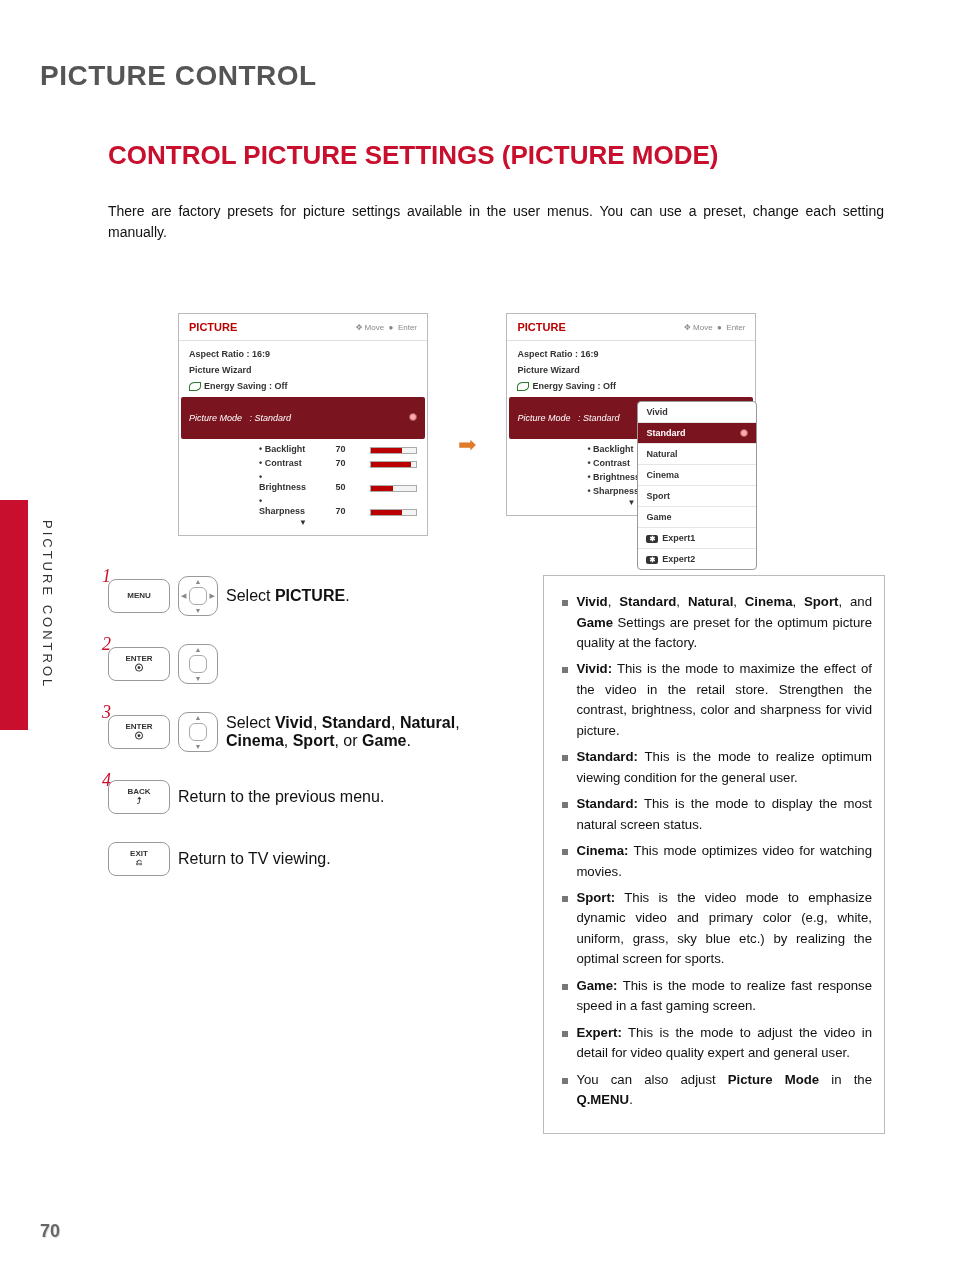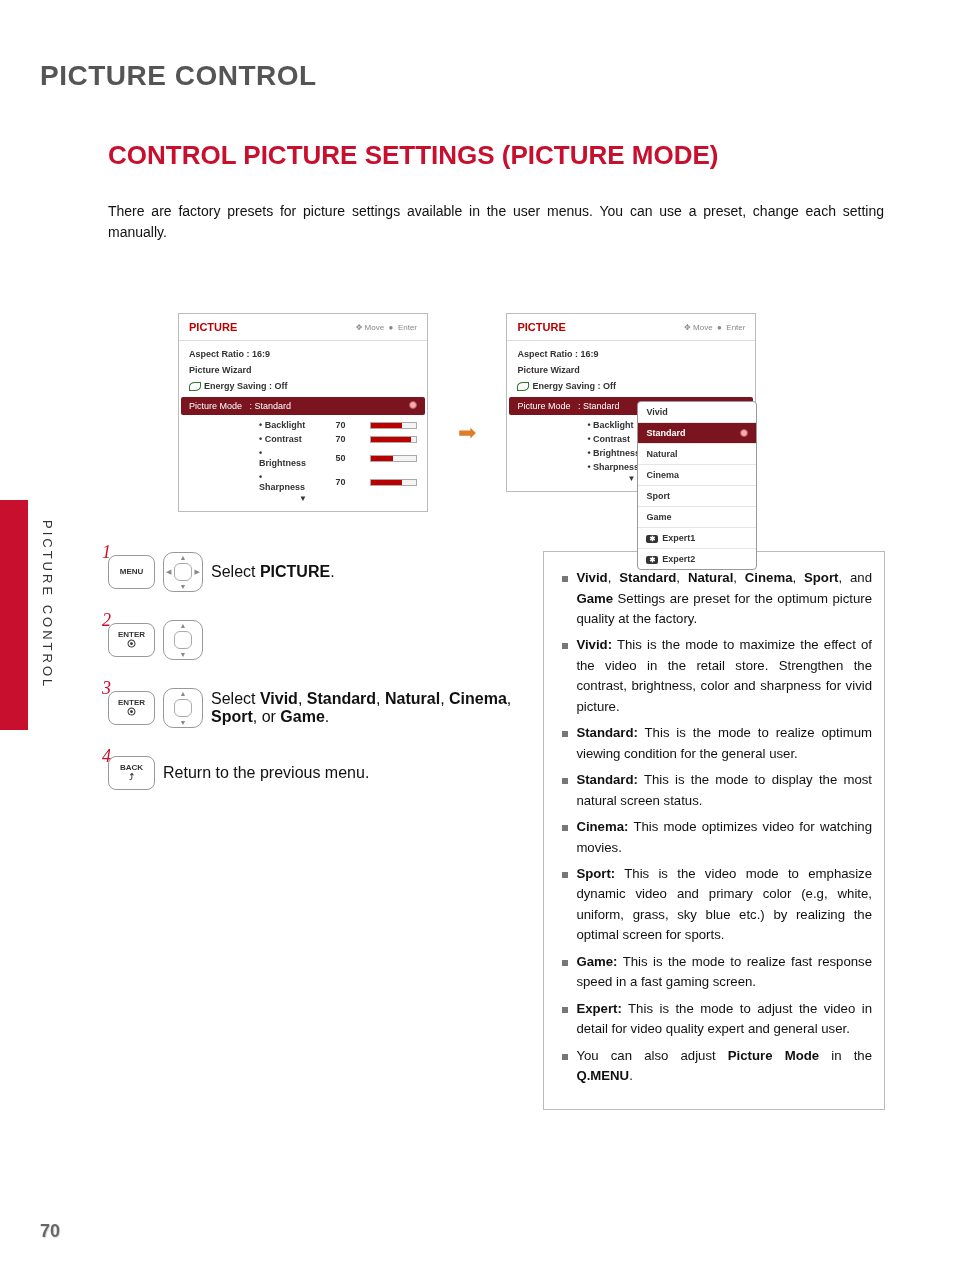--- a/index.html
+++ b/index.html
@@ -83,28 +83,29 @@
     padding:7px 10px;
     border-bottom:1px solid #ddd;
   }
   .osd-header .t { color:#b00; font-weight:bold; font-size:11px;}
   .osd-header .hint { color:#888; font-size:8px;}
   .osd-body{ padding:5px 10px 8px 10px; position:relative;}
   .osd-line{ padding:3px 0; color:#333; font-weight:bold;}
   .osd-selected{
     background:#7a1520;
     color:#fff;
-    padding:4px 8px;
+    padding:16px 8px;
     margin:3px -8px;
     display:flex;
     justify-content:space-between;
     border-radius:2px;
+    font-style:italic;
   }
   .sublines{ margin-left:70px; }
-  .subline{ display:flex; align-items:center; gap:24px; padding:2px 0; font-weight:bold;}
+  .subline{ display:flex; align-items:flex-end; gap:24px; padding:2px 0; font-weight:bold;}
   .subline .lbl{ width:62px; color:#333;}
   .subline .val{ width:18px; text-align:right; color:#333;}
   .bar{
     height:7px;
     border:1px solid #aaa;
     width:60px;
     position:relative;
     background:#f4f4f4;
   }
   .bar .fill{
@@ -165,21 +166,21 @@
   .step-num{
     position:absolute;
     left:-6px;
     top:-10px;
     font-family: Georgia, serif;
     font-style:italic;
     color:#c8102e;
     font-size:18px;
   }
   .btn{
-    width:47px; height:34px;
+    width:62px; height:34px;
     border:1px solid #999;
     border-radius:8px;
     display:flex;
     align-items:center;
     justify-content:center;
     font-size:8px;
     font-weight:bold;
     color:#333;
     background:#fff;
     flex-direction:column;
@@ -402,20 +403,24 @@
             <span class="ar up">▲</span>
             <span class="ar dn">▼</span>
           </div>
           <div class="step-text">Select <b>Vivid</b>, <b>Standard</b>, <b>Natural</b>, <b>Cinema</b>, <b>Sport</b>, or <b>Game</b>.</div>
         </div>
         <div class="step">
           <span class="step-num">4</span>
           <div class="btn">BACK<span style="font-size:9px;">⤴</span></div>
           <div class="step-text">Return to the previous menu.</div>
         </div>
+        <div class="step">
+          <div class="btn">EXIT<span style="font-size:8px;">⎌</span></div>
+          <div class="step-text">Return to TV viewing.</div>
+        </div>
       </div>
     <div class="desc-box">
       <ul id="desc-list">
           <li><b>Vivid</b>, <b>Standard</b>, <b>Natural</b>, <b>Cinema</b>, <b>Sport</b>, and <b>Game</b>  Settings are preset for the optimum picture quality at the factory.</li>
           <li><b>Vivid:</b> This is the mode to maximize the effect of the video in the retail store. Strengthen the contrast, brightness, color and sharpness for vivid picture.</li>
           <li><b>Standard:</b> This is the mode to realize optimum viewing condition for the general user.</li>
           <li><b>Standard:</b> This is the mode to display the most natural screen status.</li>
           <li><b>Cinema:</b> This mode optimizes video for watching movies.</li>
           <li><b>Sport:</b> This is the video mode to emphasize dynamic video and primary color (e.g, white, uniform, grass, sky blue etc.) by realizing the optimal screen for sports.</li>
           <li><b>Game:</b> This is the mode to realize fast response speed in a fast gaming screen.</li>

